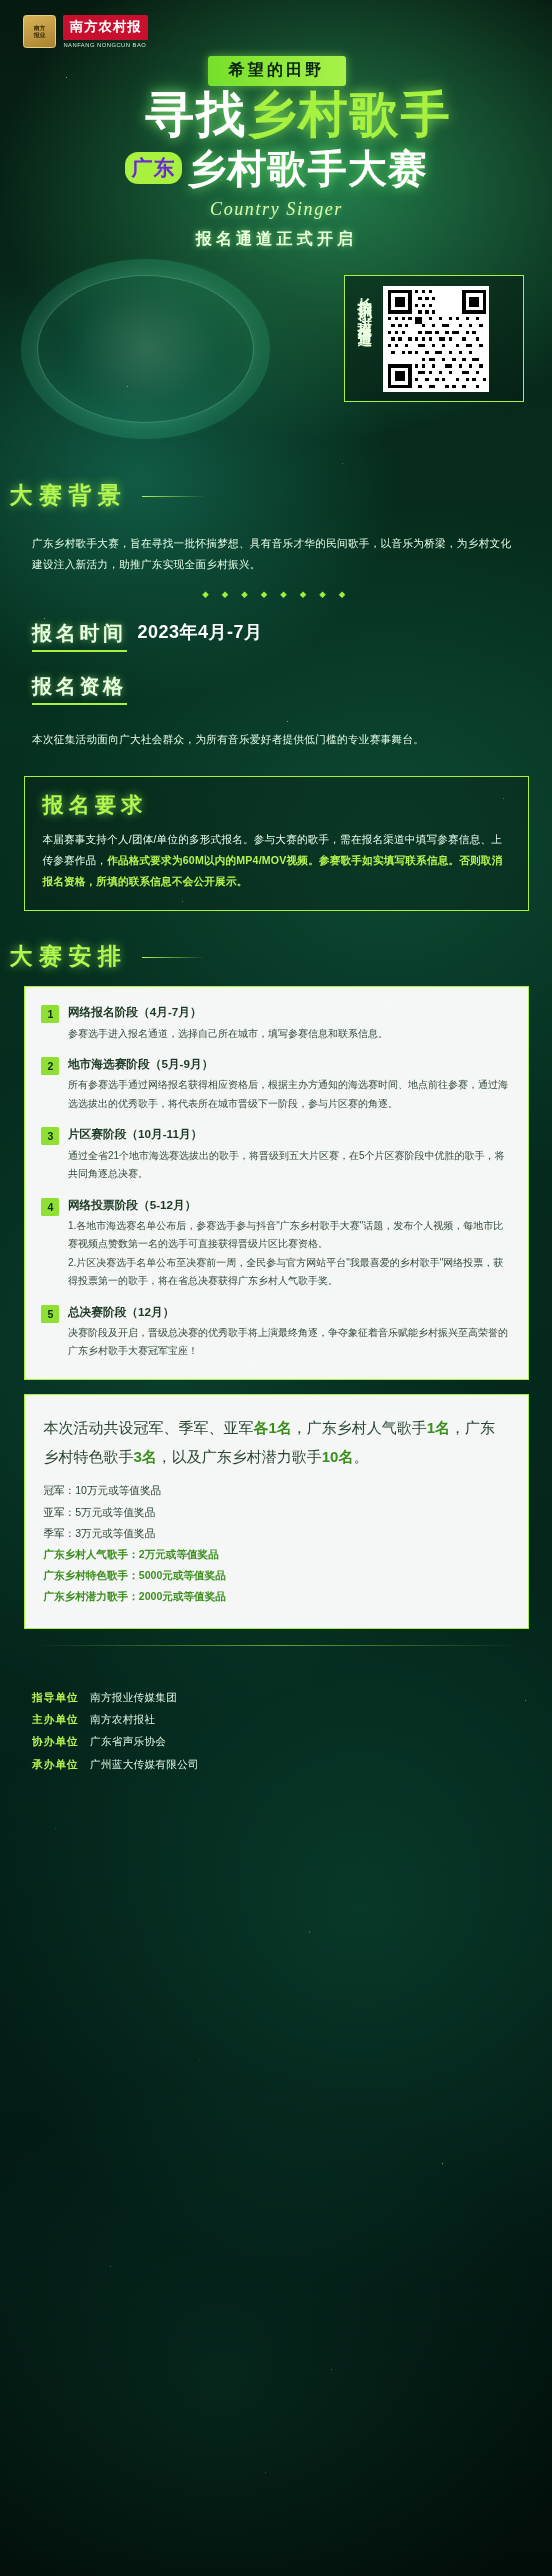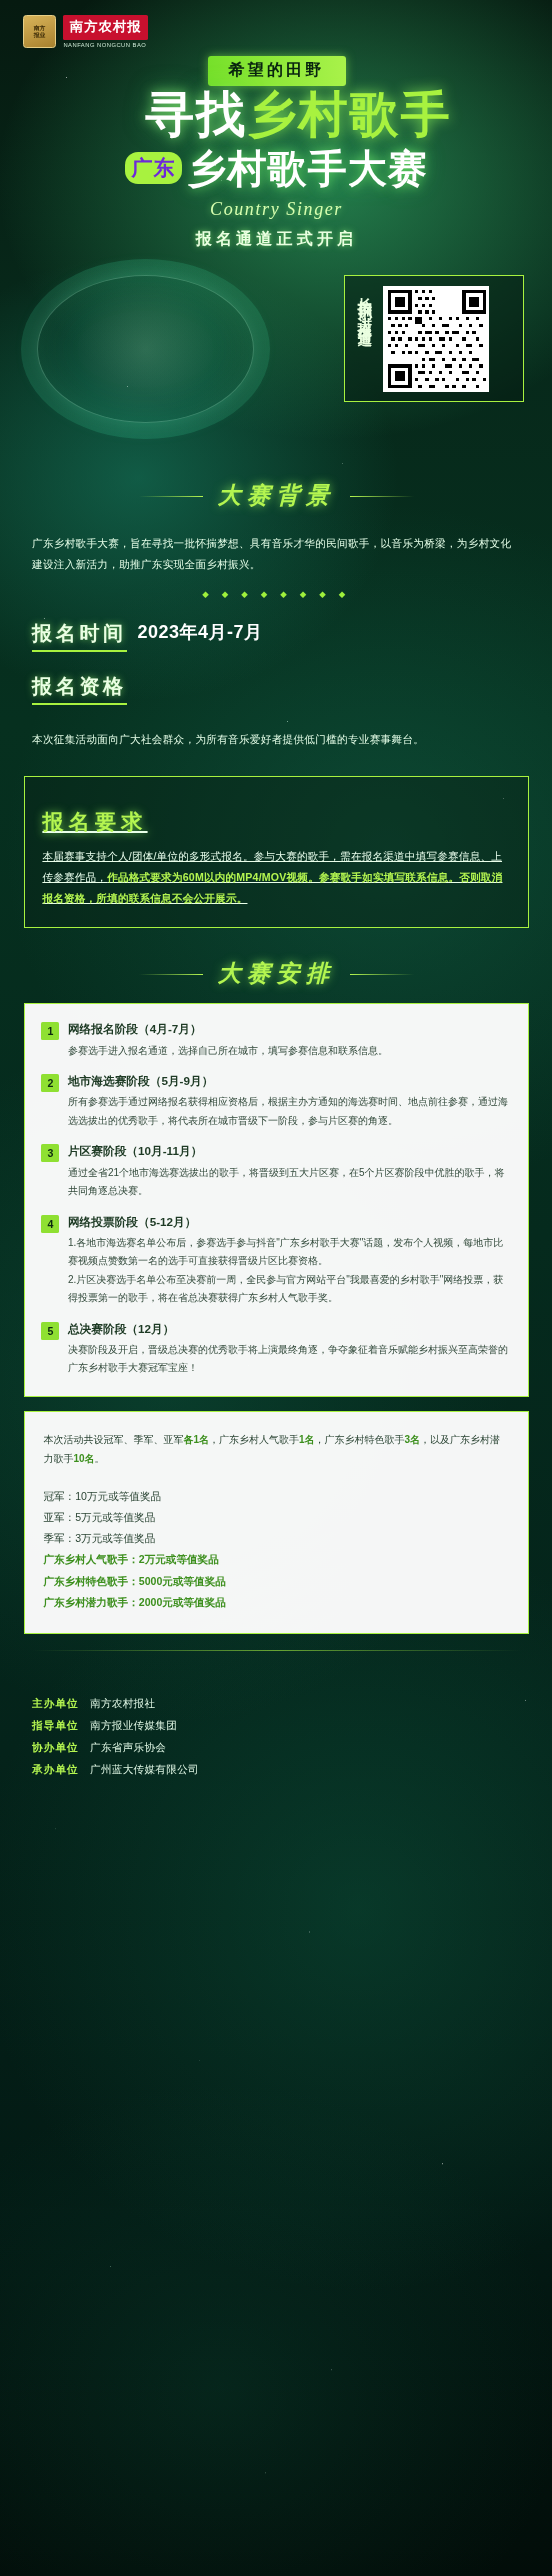--- a/index.html
+++ b/index.html
@@ -162,23 +162,21 @@
     height: 100%;
     display: flex; align-items: center;
   }
   .qr-img {
     width: 106px; height: 106px; background: #fff; padding: 4.2px;
   }
   .qr-img svg { display: block; }
 
   
   .sec-head {
-    text-align: center;
-    margin: 30px 11px 14px;
-    font-style: italic;
+    margin: 30px 0 14px;
   }
   .sec-head .t {
     display: inline-block;
     font-size: 23px; font-weight: bold; letter-spacing: 6.4px;
     color: #b4f550;
     text-shadow: 0 0 9.6px rgba(150,255,90,.7);
     position: relative;
     padding: 0 9.6px;
   }
   .sec-head .t::before, .sec-head .t::after {
@@ -216,23 +214,22 @@
   }
   .label-value {
     font-size: 18px; font-weight: bold; color: #ffffff; letter-spacing: 0.5px;
   }
 
   
   .req-wrap { padding: 0 24.4px; margin-top: 26.5px; }
   .req-box {
     border: 1.6px solid #a8f23f;
     background: rgba(8,36,22,.45);
-    padding: 31px 17px 18px;
+    padding: 14px 17px 18px;
     position: relative;
-    text-decoration: underline;
   }
   .req-title {
     font-size: 21px; font-weight: bold; letter-spacing: 5.3px;
     color: #b4f550; margin-bottom: 9.6px;
     text-shadow: 0 0 8.5px rgba(150,255,90,.7);
   }
   .req-text {
     font-size: 10.6px; line-height: 2.0; color: #eaffee; letter-spacing: 0.2px;
   }
   .req-text .hl { color: #b4f550; font-weight: bold; }
@@ -261,21 +258,21 @@
   .sched-desc { font-size: 10px; line-height: 1.85; color: #31493a; }
 
   
   .award-wrap { padding: 0 24.4px; margin-top: 14px; }
   .award-box {
     border: 1.6px solid #a8f23f;
     background: rgba(255,255,255,.96);
     color: #16301f;
     padding: 18px 18px 20px;
   }
-  .award-lead { font-size: 10px; line-height: 1.95; color: #2a4433; margin-bottom: 17px; }
+  .award-lead { font-size: 15px; line-height: 1.95; color: #2a4433; margin-bottom: 9px; }
   .award-lead .hl { color: #3c8f1d; font-weight: bold; }
   .award-line { font-size: 10.6px; line-height: 2.0; color: #2a4433; }
   .award-line.green { color: #3c8f1d; font-weight: bold; }
 
   
   .org-wrap { padding: 24.4px 32px 32px; }
   .org-row { display: flex; font-size: 10.6px; line-height: 2.1; color: #dff6e4; }
   .org-key { color: #b4f550; font-weight: bold; letter-spacing: 1.1px; min-width: 58px; }
   .org-val { letter-spacing: 0.3px; }
 
@@ -530,26 +527,26 @@
         <div class="award-line green">广东乡村人气歌手：2万元或等值奖品</div>
         <div class="award-line green">广东乡村特色歌手：5000元或等值奖品</div>
         <div class="award-line green">广东乡村潜力歌手：2000元或等值奖品</div>
       </div>
     </div>
 
     <div class="divider-glow"></div>
 
     <div class="org-wrap">
       <div class="org-row">
+        <span class="org-key">指导单位</span>
+        <span class="org-val">南方报业传媒集团</span>
+      </div>
+      <div class="org-row">
         <span class="org-key">主办单位</span>
         <span class="org-val">南方农村报社</span>
-      </div>
-      <div class="org-row">
-        <span class="org-key">指导单位</span>
-        <span class="org-val">南方报业传媒集团</span>
       </div>
       <div class="org-row">
         <span class="org-key">协办单位</span>
         <span class="org-val">广东省声乐协会</span>
       </div>
       <div class="org-row">
         <span class="org-key">承办单位</span>
         <span class="org-val">广州蓝大传媒有限公司</span>
       </div>
     </div>

